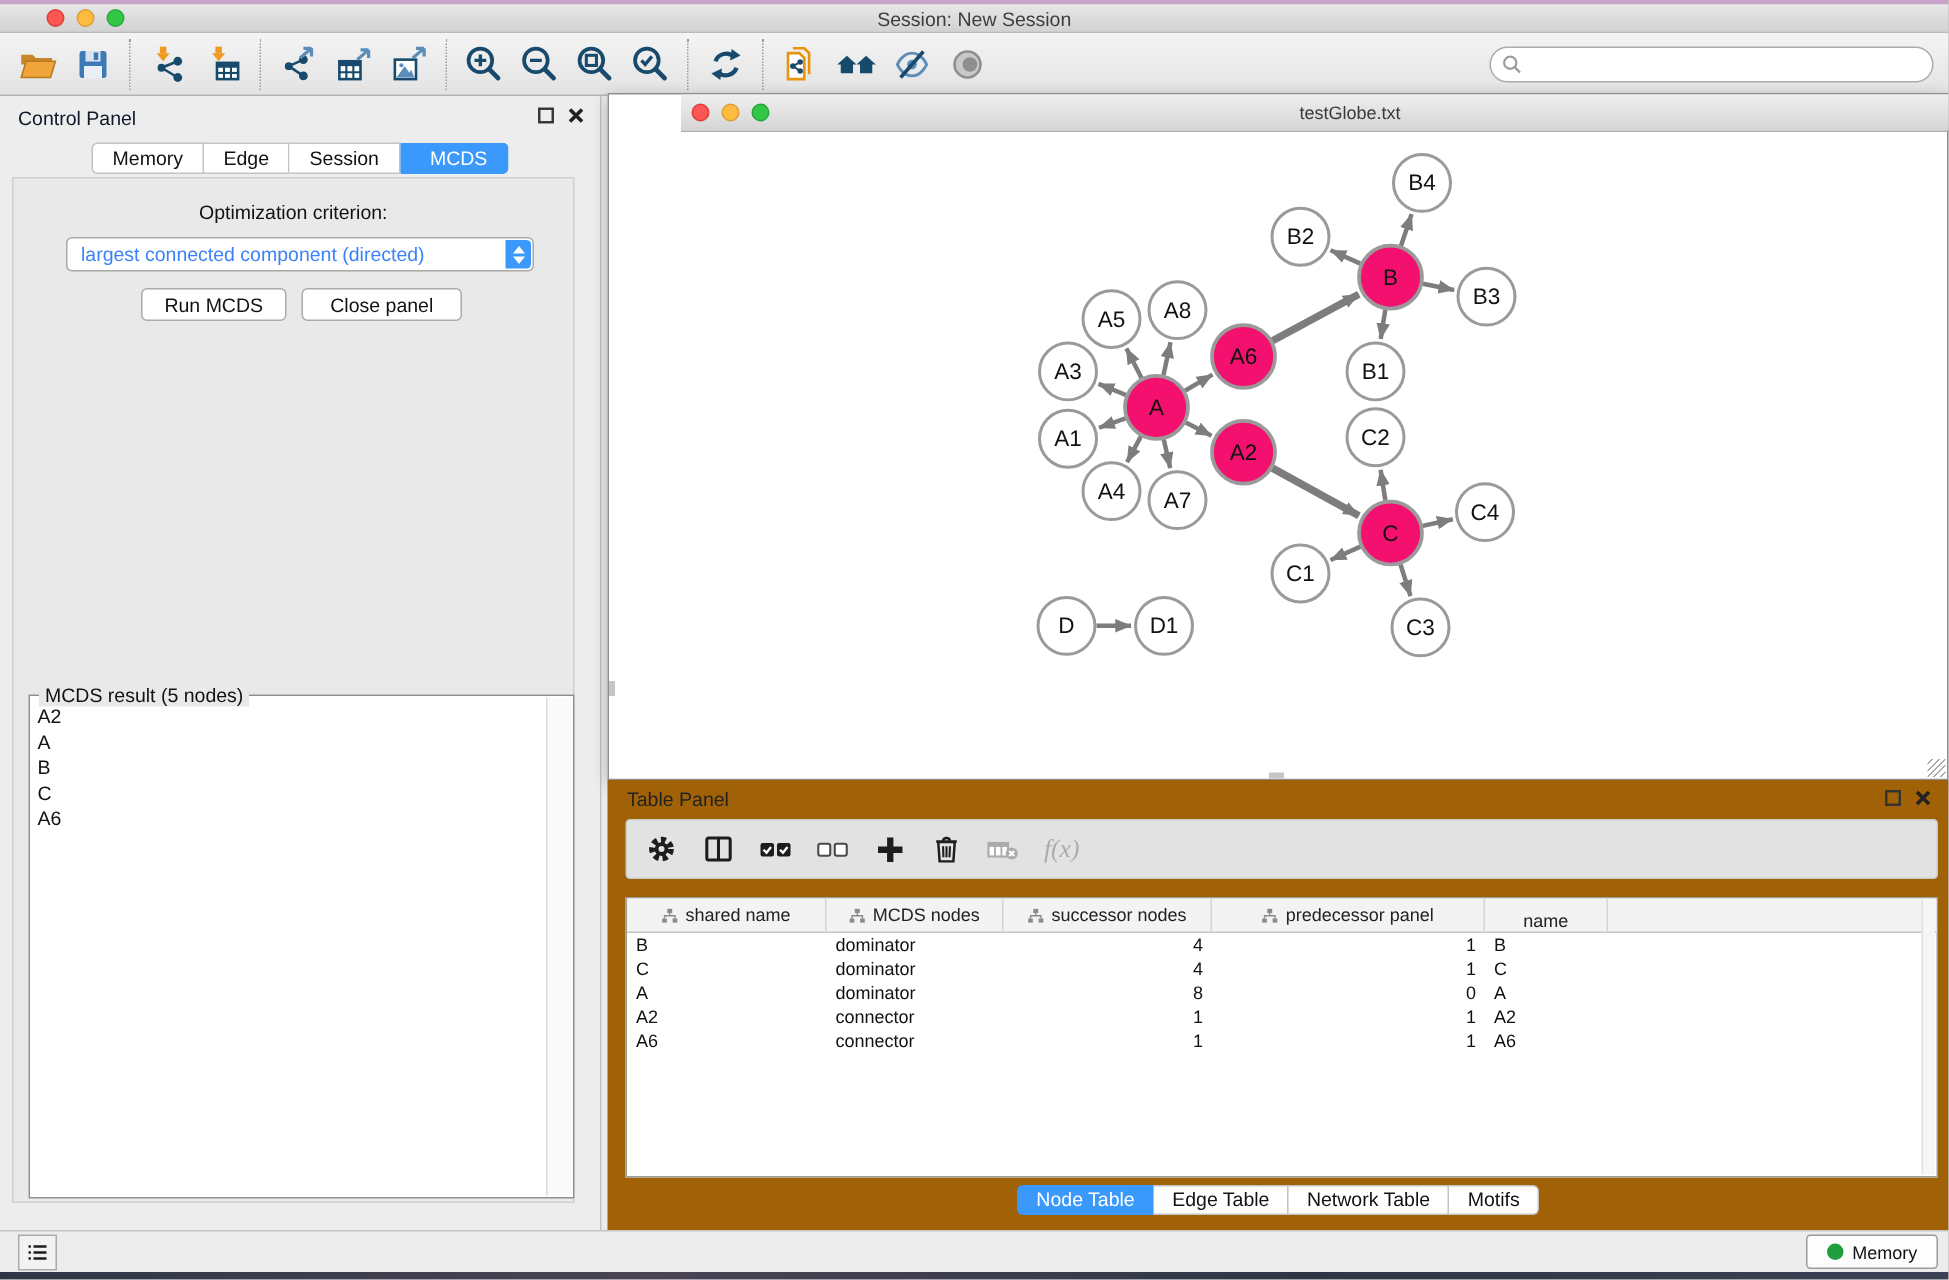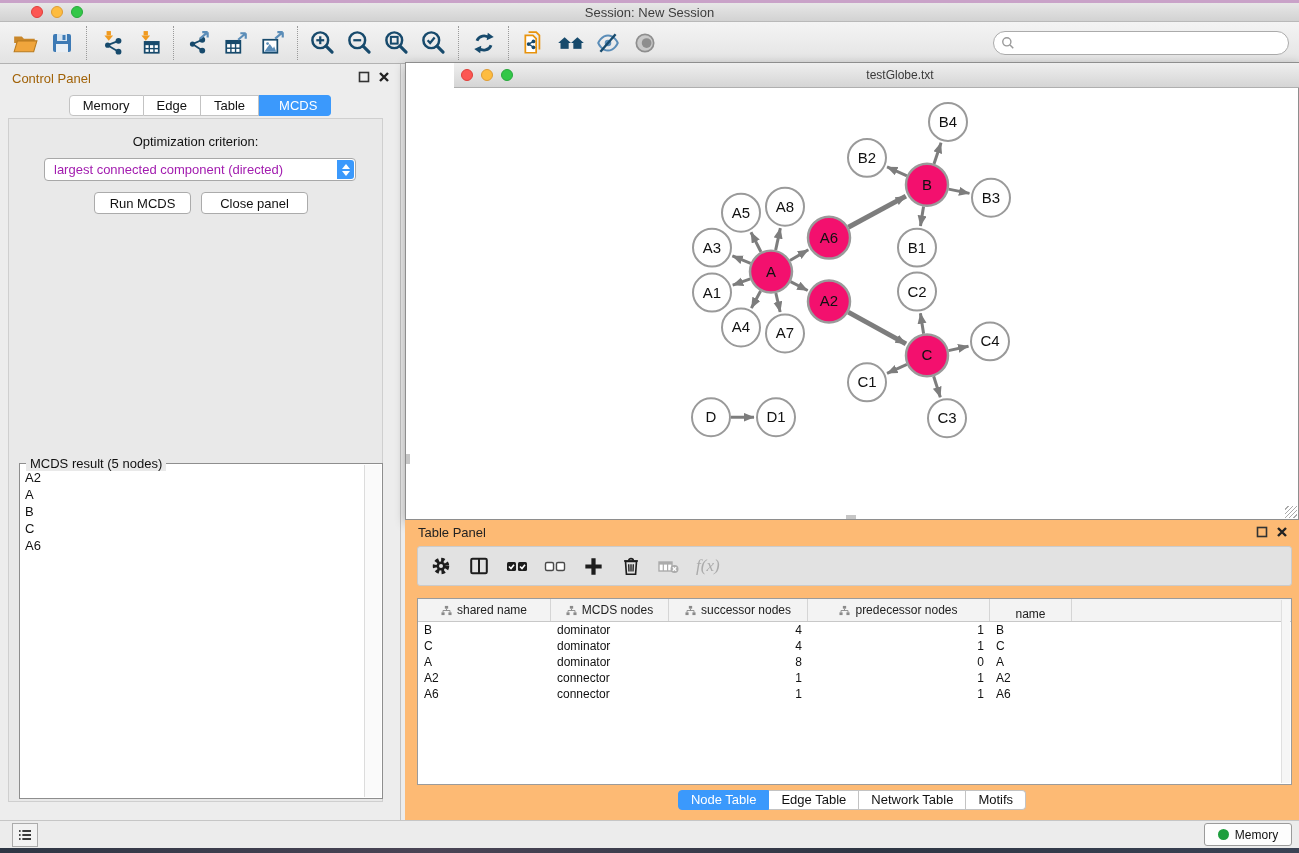--- a/index.html
+++ b/index.html
@@ -25,33 +25,33 @@
   .tb-btn { width:37px; height:36px; display:flex; align-items:center; justify-content:center; cursor:default; }
   .tb-sep { width:1px; height:34px; border-left:1px dotted #9a9a9a; margin:0 6px; }
   #search-wrap { margin-left:auto; margin-right:10px; position:relative; }
   #search-input { width:296px; height:24px; border:1px solid #ABABAB; border-radius:12px;
                   background:#fff; padding:0 8px 0 26px; font-size:13px; outline:none; }
   #search-wrap svg { position:absolute; left:8px; top:5px; }
 
   
   #control-panel { position:absolute; left:0; top:64px; width:400px; height:756px; background:#EDEDED; }
   #cp-header { position:absolute; left:0; top:6px; width:100%; height:18px; }
-  #cp-title { position:absolute; left:12px; top:1px; font-size:13px; color:#a16207; }
+  #cp-title { position:absolute; left:12px; top:1px; font-size:13px; color:#0f172a; }
   .win-btns { position:absolute; right:10px; top:1px; display:flex; gap:8px; }
   #cp-tabs { position:absolute; left:0; top:31px; width:100%; display:flex; justify-content:center; }
   .cp-tab { height:21px; line-height:19px; padding:0 13px; font-size:13px; background:#fff;
             border:1px solid #C3C3C3; border-left:none; color:#111; }
   .cp-tab:first-child { border-left:1px solid #C3C3C3; border-radius:4px 0 0 4px; }
   .cp-tab:last-child { border-radius:0 4px 4px 0;padding-left:20px; }
   .cp-tab.sel { background:#3B99FC; border-color:#3B99FC; color:#fff; }
   #cp-content { position:absolute; left:8px; top:54px; width:375px; height:684px;
                 background:#E9E9E9; border:1px solid #CFCFCF; }
   #opt-label { position:absolute; left:0; top:15px; width:100%; text-align:center; font-size:13px; color:#111; }
   #criterion-select { position:absolute; left:35px; top:39px; width:312px; height:23px; background:#fff;
-                      border:1px solid #A8A8A8; border-radius:4px; font-size:13px; color:#a21caf;
+                      border:1px solid #A8A8A8; border-radius:4px; font-size:13px; color:#3b82f6;
                       display:flex; align-items:center; padding-left:9px; }
   #criterion-stepper { position:absolute; right:1px; top:1px; width:17px; height:19px; background:#3B99FC;
                        border-radius:0 3px 3px 0; display:flex; flex-direction:column; align-items:center; justify-content:center; gap:2px; }
   .stp-up   { width:0;height:0;border-left:4px solid transparent;border-right:4px solid transparent;border-bottom:5px solid #fff; }
   .stp-down { width:0;height:0;border-left:4px solid transparent;border-right:4px solid transparent;border-top:5px solid #fff; }
   .cp-btn { position:absolute; top:73px; height:22px; background:#fff; border:1px solid #ABABAB;
             border-radius:4px; font-size:13px; color:#111; display:flex; align-items:center; justify-content:center; }
   #run-btn { left:85px; width:97px; }
   #close-btn { left:192px; width:107px; }
   #result-box { position:absolute; left:10px; top:344px; width:364px; height:336px; border:1px solid #8E8E8E; background:#fff; }
@@ -70,21 +70,21 @@
                   display:flex; align-items:center;margin-left:48px; }
   #net-title { position:absolute; left:0; right:0; text-align:center; font-size:12px; color:#3a3a3a; }
   #net-canvas { position:absolute; left:0; top:25px; right:0; bottom:0; background:#fff; }
   #graph { width:100%; height:100%; display:block; }
   .resize-grip { position:absolute; right:1px; bottom:1px; width:12px; height:12px;
     background:repeating-linear-gradient(135deg,transparent,transparent 2px,#AAA 2px,#AAA 3px); }
   .scroll-tick-left { position:absolute; left:0; top:366px; width:4px; height:10px; background:#C6C6C6; }
   .scroll-tick-bottom { position:absolute; left:440px; bottom:0; width:10px; height:4px; background:#C6C6C6; }
 
   
-  #table-panel { position:absolute; left:405px; top:520px; width:894px; height:300px; background:#fdba74; }
+  #table-panel { position:absolute; left:405px; top:520px; width:894px; height:300px; background:#a16207; }
   #tp-title { position:absolute; left:13px; top:5px; font-size:13px; color:#222; }
   #tp-toolbar { position:absolute; left:12px; top:26px; width:875px; height:40px; background:#E2E2E2;
                 border:1px solid #CBCBCB; border-radius:3px; display:flex; align-items:center; padding-left:6px; gap:4px; }
   .tp-btn { width:34px; height:32px; display:flex; align-items:center; justify-content:center; }
   #fx-label { font-size:17px; font-family:"Liberation Serif", serif; font-style:italic; color:#ABABAB; margin-left:6px; }
 
   #node-table { position:absolute; left:12px; top:78px; width:875px; height:187px; background:#fff;
                 border:1px solid #9B9B9B; font-size:12px; color:#111; }
   .th-row { display:flex; height:23px; background:#F3F3F3; border-bottom:1px solid #C8C8C8; }
   .th-cell { display:flex; align-items:center; justify-content:center; gap:5px; border-right:1px solid #D5D5D5; color:#222; }
@@ -282,21 +282,21 @@
             <rect x="1.5" y="1.5" width="9" height="9" fill="none" stroke="#333" stroke-width="1.6"></rect>
           </svg>
         <svg width="12" height="12" viewBox="0 0 12 12">
             <path d="M2,2 L10,10 M10,2 L2,10" stroke="#222" stroke-width="2.4"></path>
           </svg>
       </span>
     </div>
     <div id="cp-tabs">
         <div class="cp-tab">Memory</div>
         <div class="cp-tab">Edge</div>
-        <div class="cp-tab">Table</div>
+        <div class="cp-tab">Session</div>
         <div class="cp-tab sel">MCDS</div>
       </div>
     <div id="cp-content">
       <div id="opt-label">Optimization criterion:</div>
       <div id="criterion-select">
         <span>largest connected component (directed)</span>
         <span id="criterion-stepper">
             <span class="stp-up"></span>
             <span class="stp-down"></span>
           </span>
@@ -542,21 +542,21 @@
             </svg>
             <span>successor nodes</span>
           </div>
           <div class="th-cell" style="width: 182px;">
             <svg width="11" height="11" viewBox="0 0 12 12">
               <rect x="4.2" y="1" width="3.6" height="3" fill="#8a8a8a"></rect>
               <rect x="0.5" y="8" width="3.4" height="3" fill="#8a8a8a"></rect>
               <rect x="8.1" y="8" width="3.4" height="3" fill="#8a8a8a"></rect>
               <path d="M6,4 V6 M2.2,8 V6 H9.8 V8" stroke="#8a8a8a" fill="none"></path>
             </svg>
-            <span>predecessor nodes</span>
+            <span>predecessor panel</span>
           </div>
           <div class="th-cell" style="width: 82px; align-items: flex-end;">
             <span>name</span>
           </div>
         </div>
       <div id="table-body">
           <div class="tr-row">
             <div class="td-cell" style="width: 133px;">B</div>
             <div class="td-cell" style="width: 118px;">dominator</div>
             <div class="td-cell al-r" style="width: 139px;">4</div>

